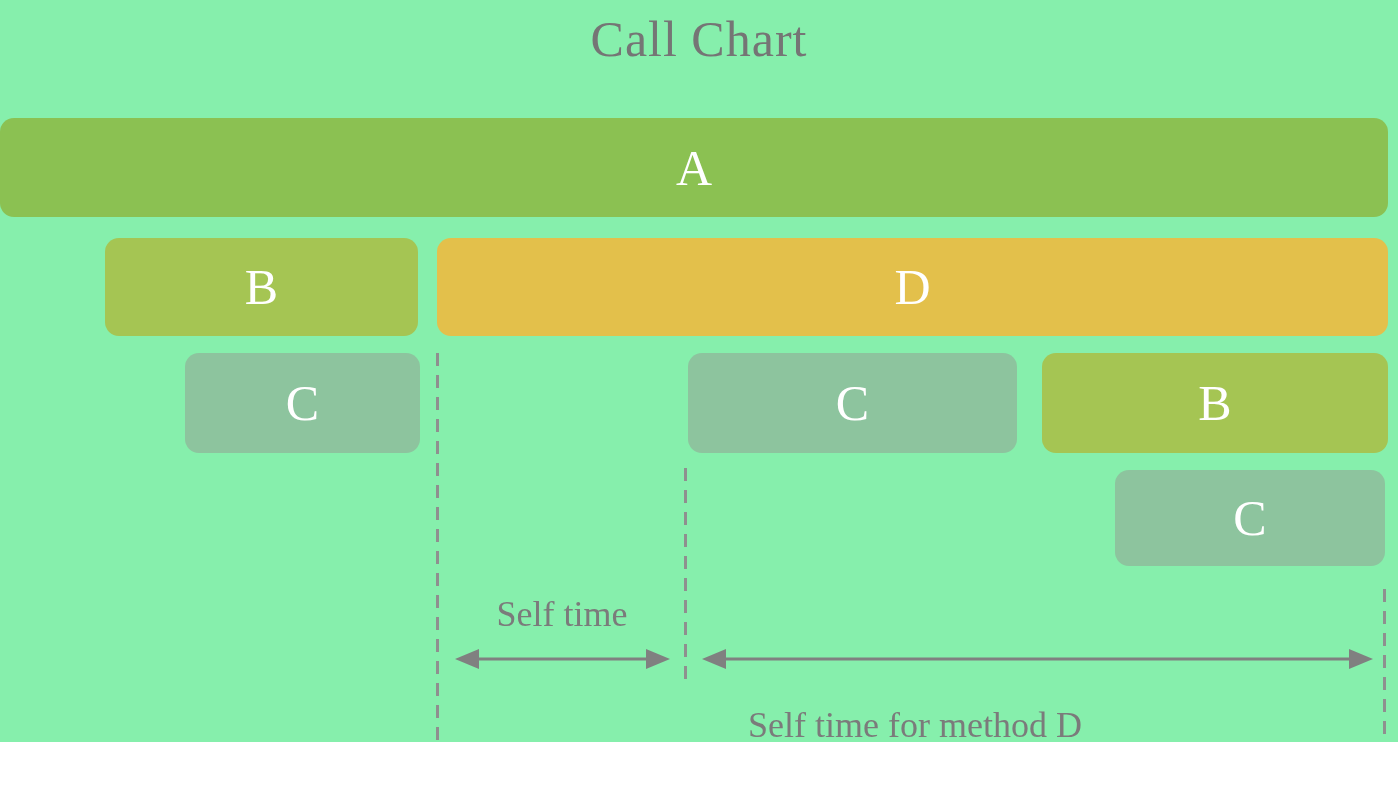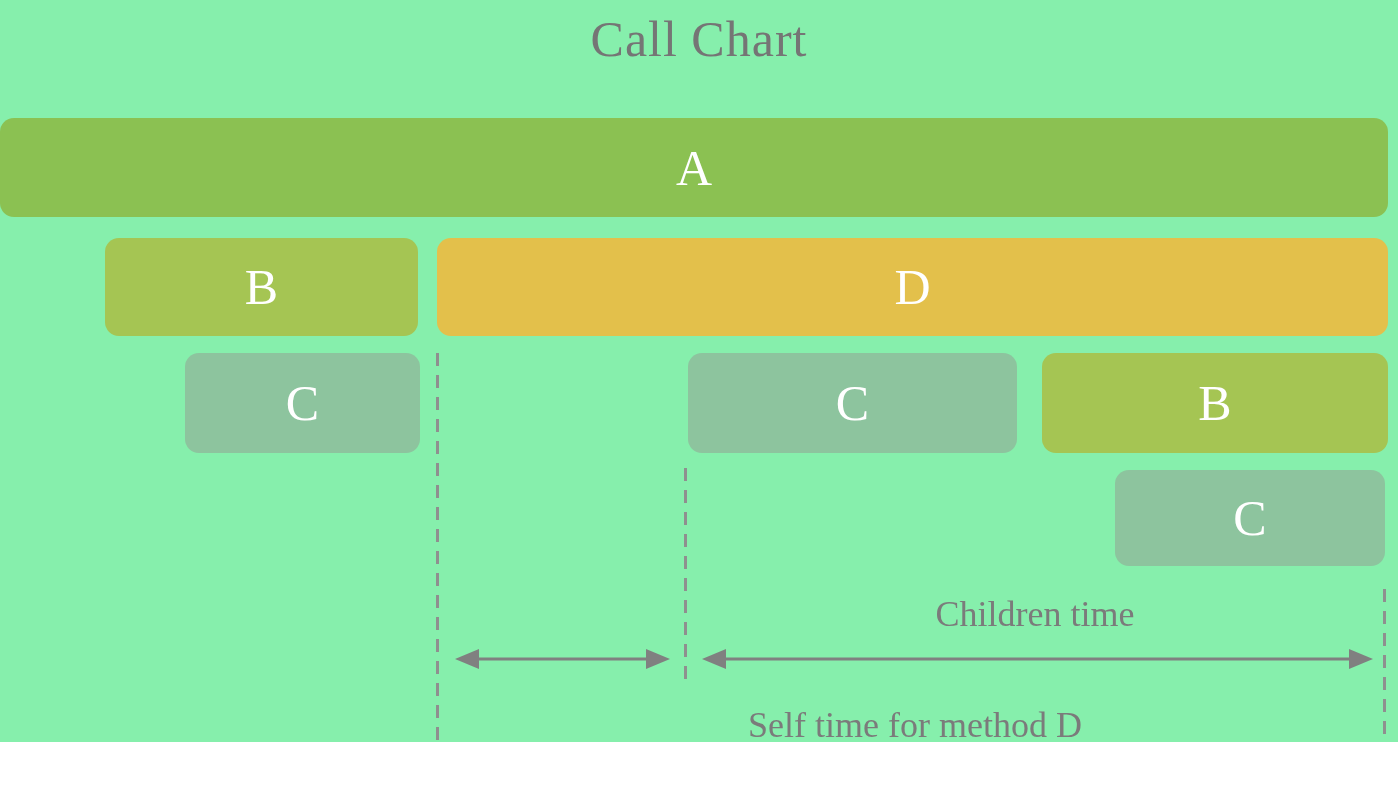--- a/index.html
+++ b/index.html
@@ -88,21 +88,21 @@
       </div>
       <div class="bar" style="left: 1115px; top: 470px; width: 270px; height: 96px; background: rgb(141, 196, 158);">
         <span class="bar-label">C</span>
       </div>
     </div>
 
   <div class="dash" id="dash-left" style="left:436px; top:353px; height:440px;"></div>
   <div class="dash" id="dash-mid" style="left:684px; top:468px; height:218px;"></div>
   <div class="dash" id="dash-right" style="left:1383px; top:589px; height:204px;"></div>
 
-  <div class="time-label" style="left:1035px; top:596px;">Children time</div>
+  <div class="time-label" style="left:562px; top:596px;">Self time</div>
   <div class="time-label" style="left:915px; top:707px;">Self time for method D</div>
 
   <svg class="arrow-layer" viewBox="0 0 1398 804">
     <g fill="#808080" stroke="#808080">
       <line x1="474" y1="659" x2="651" y2="659" stroke-width="3"></line>
       <polygon points="455,659 479,649 479,669" stroke="none"></polygon>
       <polygon points="670,659 646,649 646,669" stroke="none"></polygon>
     </g>
     <g fill="#808080" stroke="#808080">
       <line x1="721" y1="659" x2="1354" y2="659" stroke-width="3"></line>

